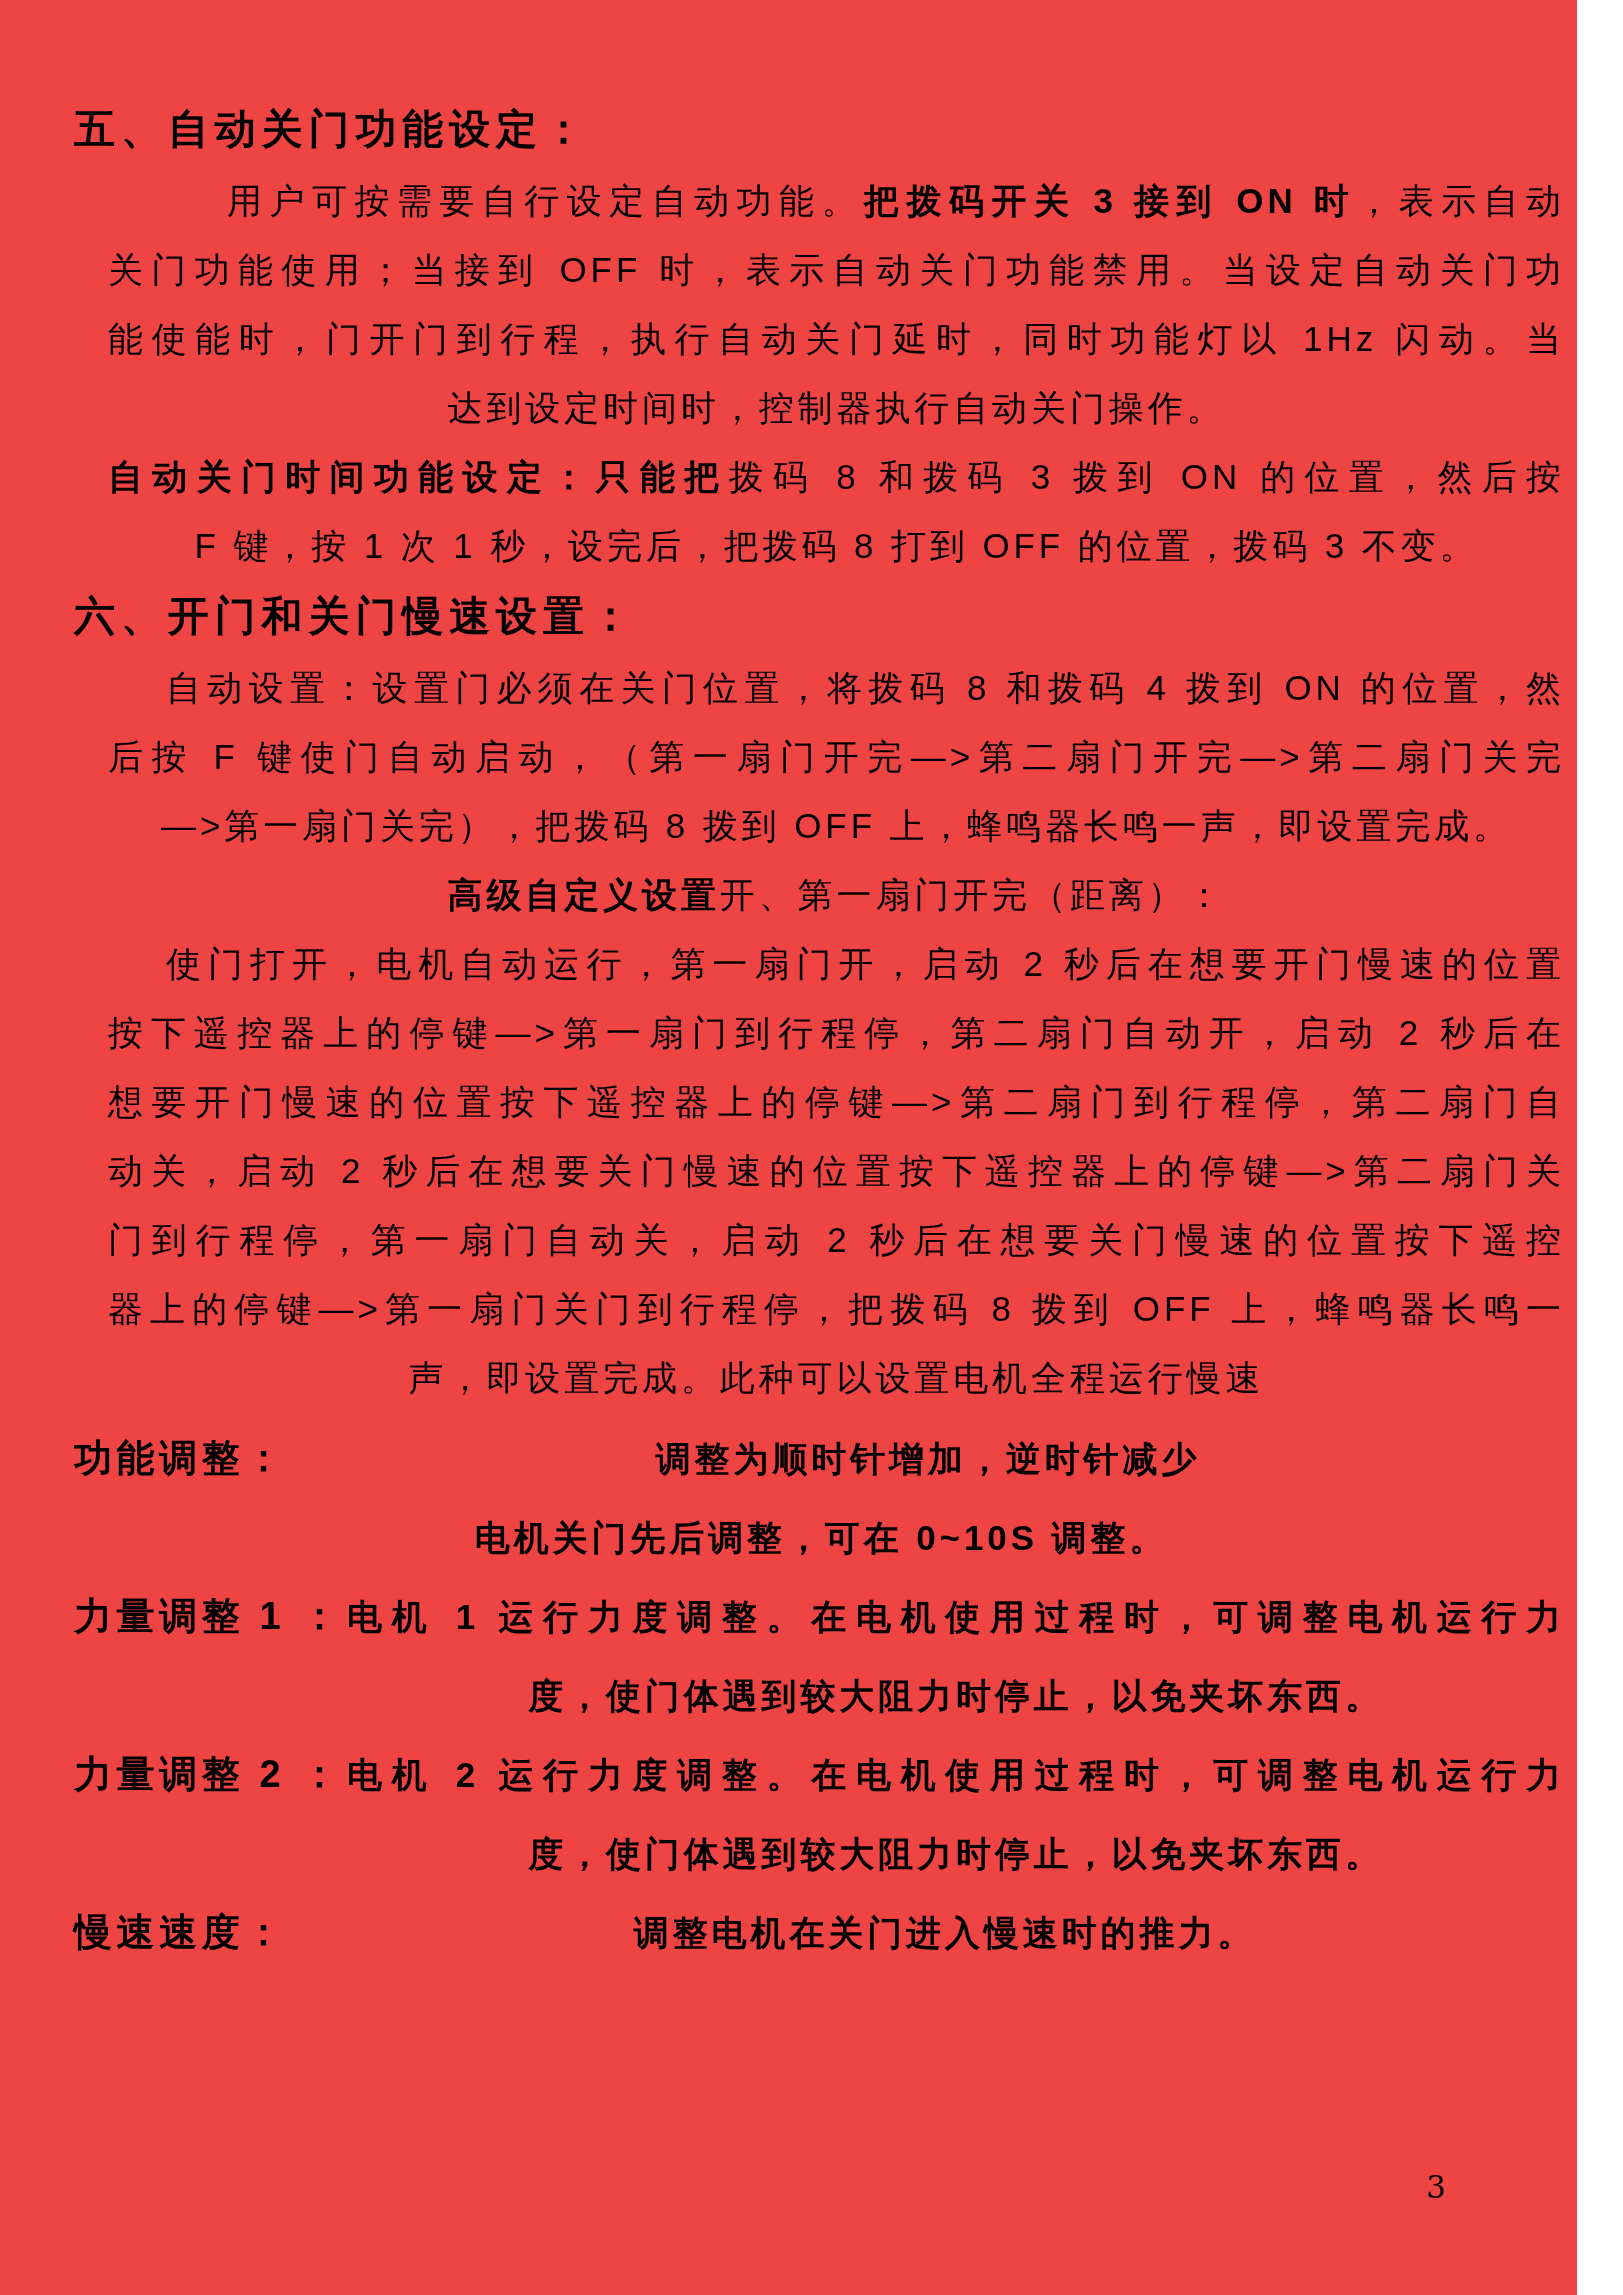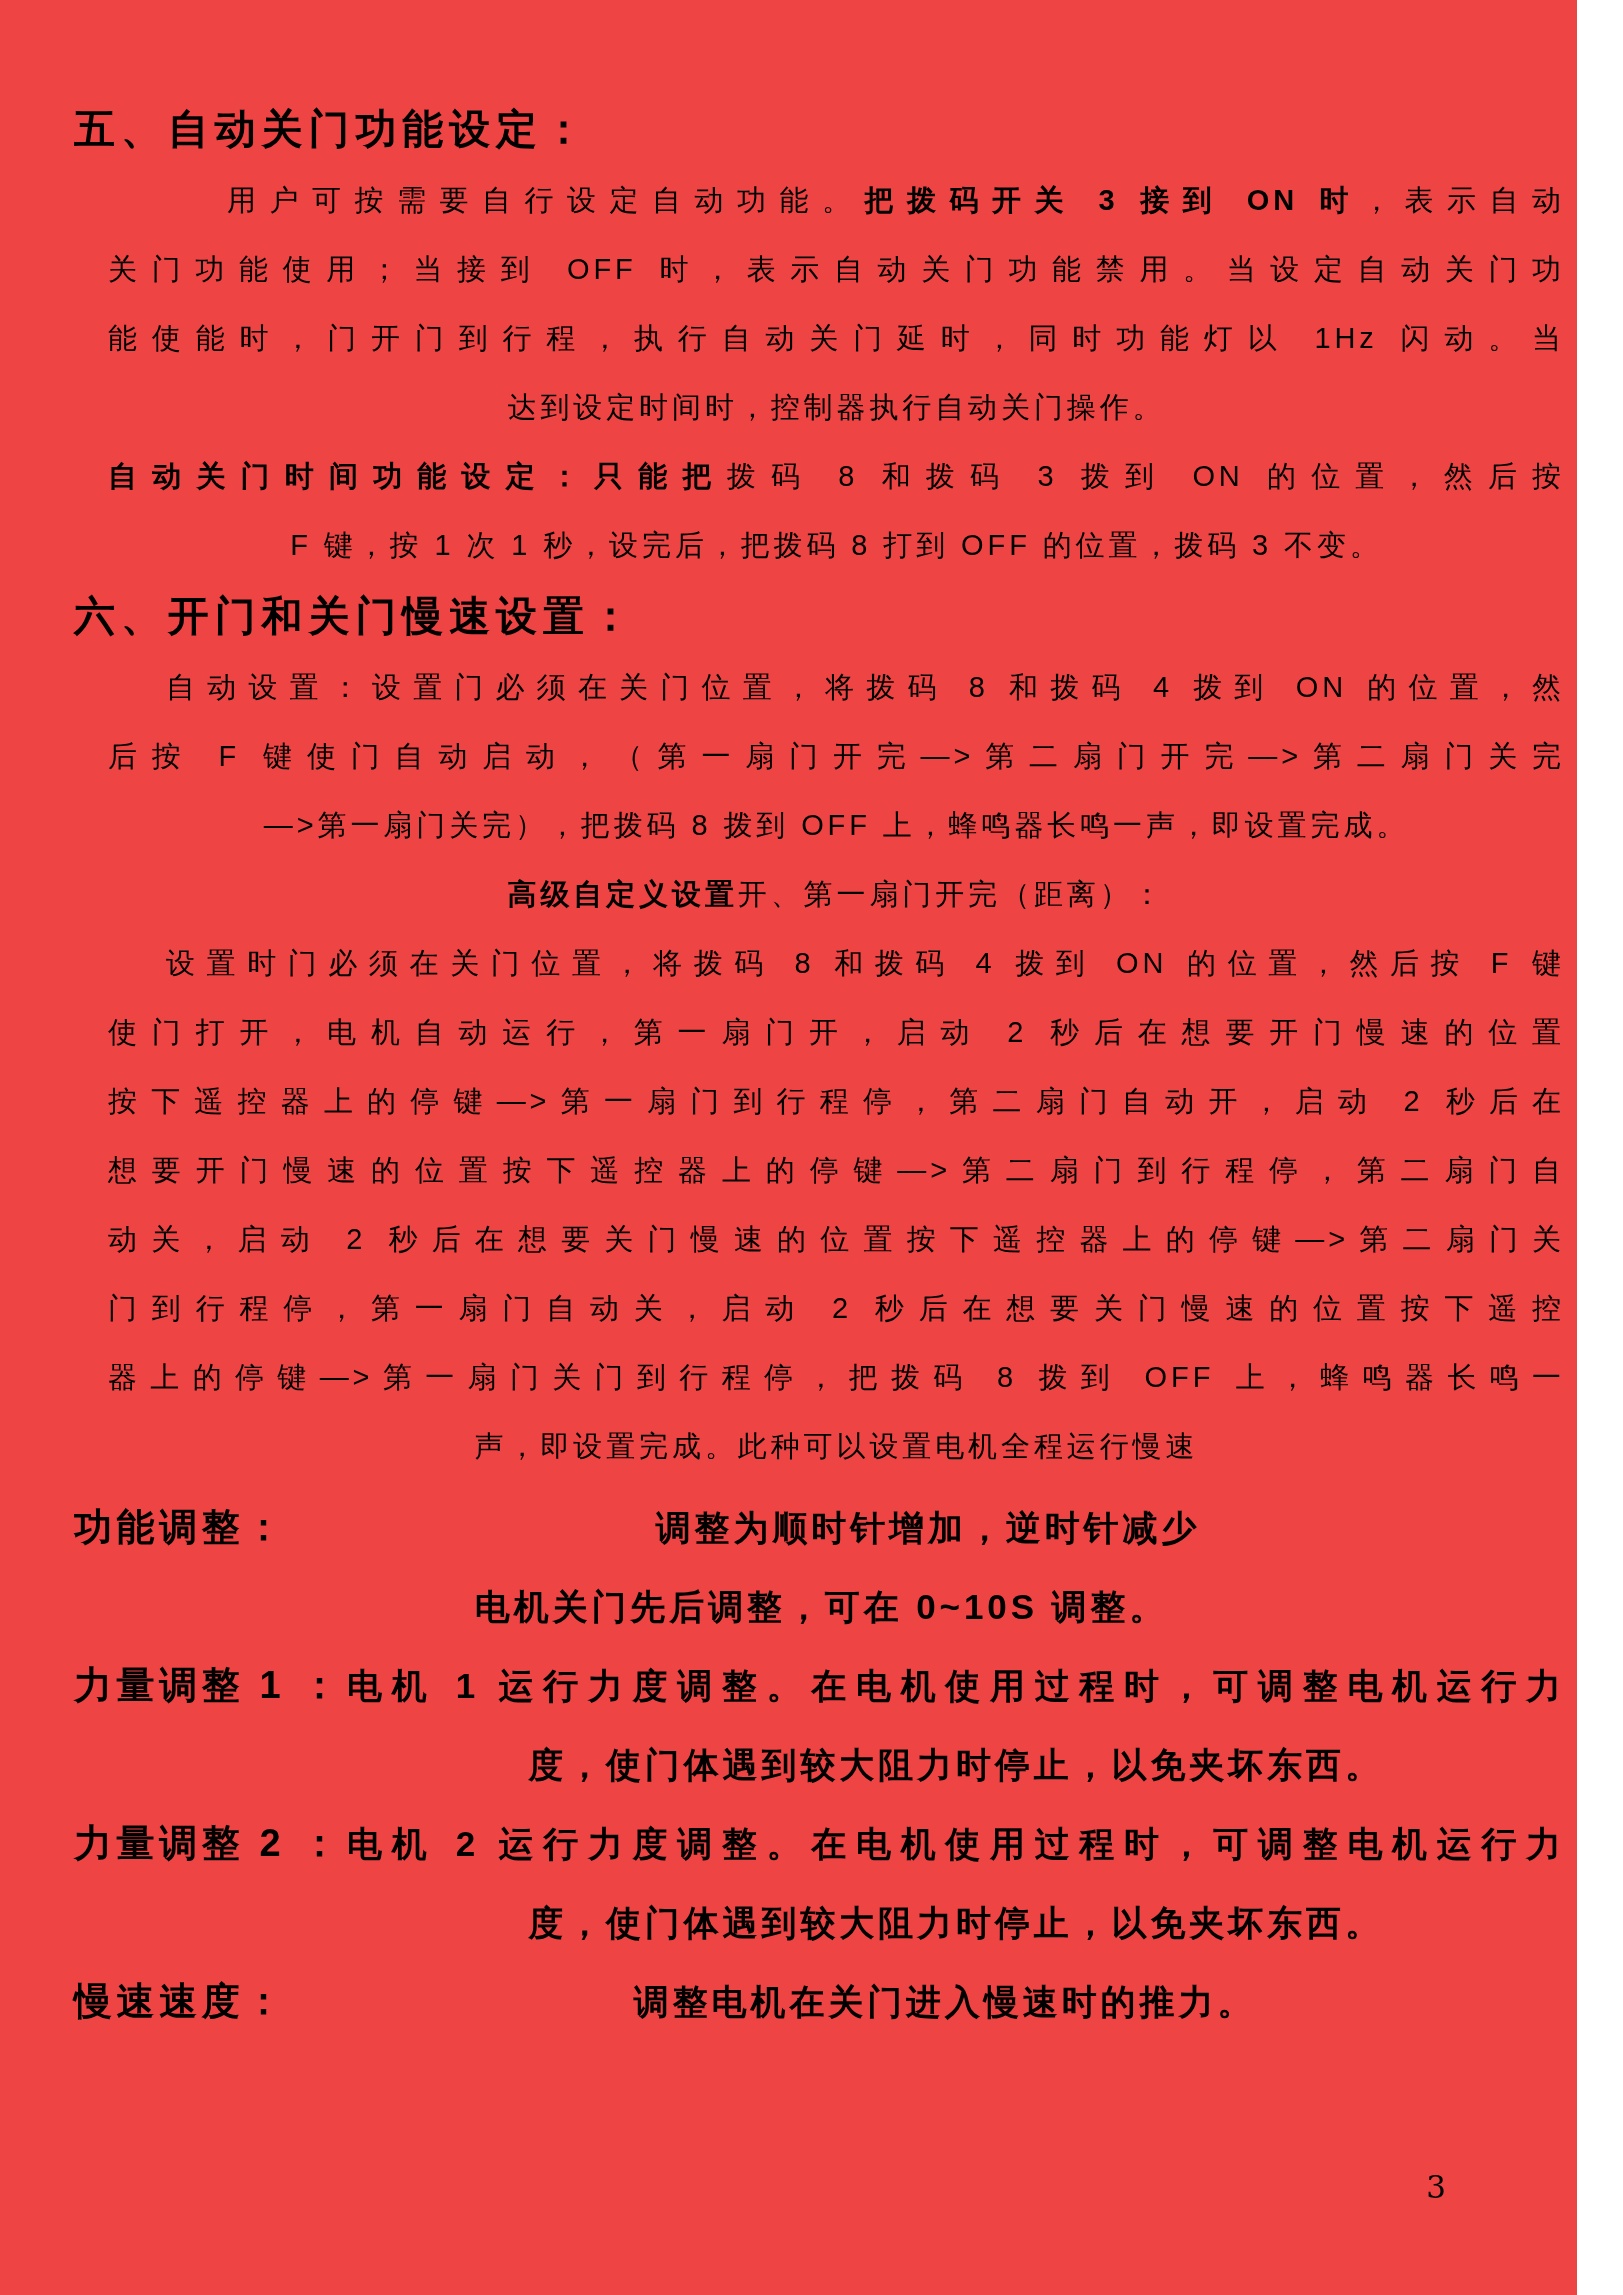--- a/index.html
+++ b/index.html
@@ -20,21 +20,21 @@
   }
   .sec-heading{
     font-size:41px;
     font-weight:700;
     letter-spacing:5.9px;
     line-height:73px;
     margin:0;
   }
   .para{
     margin:0 0 0 34px;
-    font-size:29px;
+    font-size:35px;
     letter-spacing:3.9px;
     line-height:69px;
   }
   .line{text-align:center;}
   .line.fill{text-align:justify;text-align-last:justify;}
   .p-first .line:first-child{text-indent:119px;}
   .p-two .line:first-child{text-indent:58px;}
   .b{font-weight:700;}
   .adjustments{margin-top:6.5px;}
   .adj-item{
@@ -91,21 +91,20 @@
         <div class="line fill"><span>自动设置：设置门必须在关门位置，将拨码 8 和拨码 4 拨到 ON 的位置，然</span></div>
         <div class="line fill"><span>后按 F 键使门自动启动，（第一扇门开完—&gt;第二扇门开完—&gt;第二扇门关完</span></div>
         <div class="line"><span>—&gt;第一扇门关完），把拨码 8 拨到 OFF 上，蜂鸣器长鸣一声，即设置完成。</span></div>
       </div>
 
     <div class="para">
         <div class="line"><span class="b">高级自定义设置</span><span>开、第一扇门开完（距离）：</span></div>
       </div>
 
     <div class="para p-two">
-        <div class="line fill"><span>设置时门必须在关门位置，将拨码 8 和拨码 4 拨到 ON 的位置，然后按 F 键</span></div>
         <div class="line fill"><span>使门打开，电机自动运行，第一扇门开，启动 2 秒后在想要开门慢速的位置</span></div>
         <div class="line fill"><span>按下遥控器上的停键—&gt;第一扇门到行程停，第二扇门自动开，启动 2 秒后在</span></div>
         <div class="line fill"><span>想要开门慢速的位置按下遥控器上的停键—&gt;第二扇门到行程停，第二扇门自</span></div>
         <div class="line fill"><span>动关，启动 2 秒后在想要关门慢速的位置按下遥控器上的停键—&gt;第二扇门关</span></div>
         <div class="line fill"><span>门到行程停，第一扇门自动关，启动 2 秒后在想要关门慢速的位置按下遥控</span></div>
         <div class="line fill"><span>器上的停键—&gt;第一扇门关门到行程停，把拨码 8 拨到 OFF 上，蜂鸣器长鸣一</span></div>
         <div class="line"><span>声，即设置完成。此种可以设置电机全程运行慢速</span></div>
       </div>
 
     <div class="adjustments">

